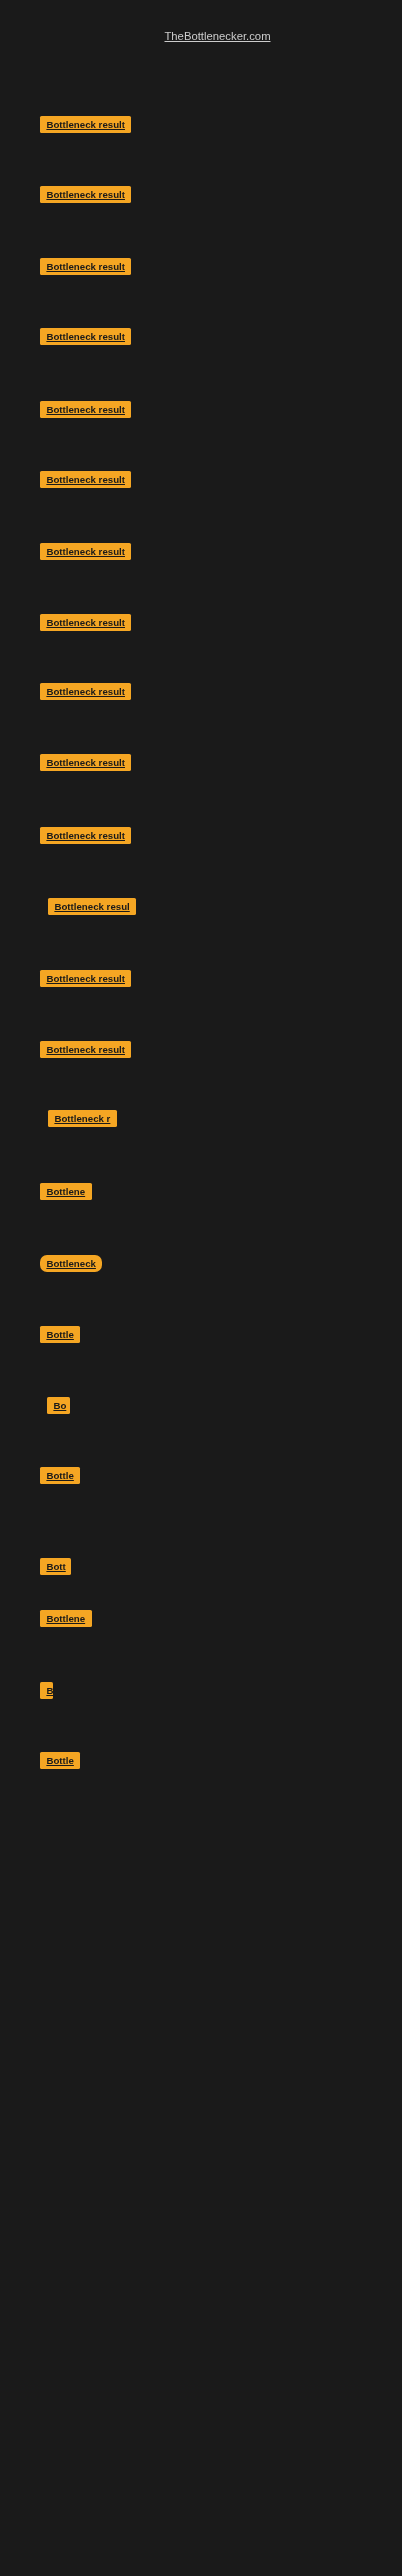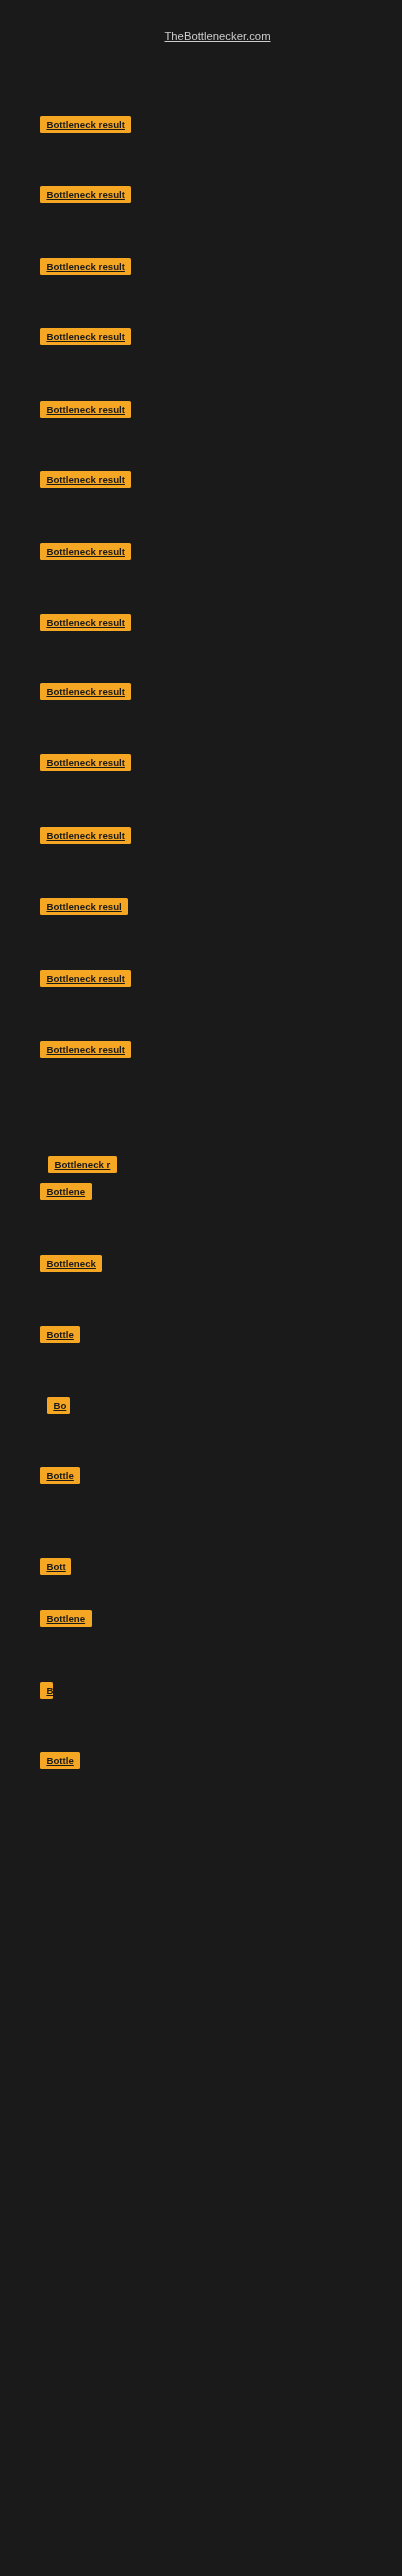--- a/index.html
+++ b/index.html
@@ -54,26 +54,26 @@
     <div class="bottleneck-item" style="top: 116px; left: 0px;"><span class="bottleneck-badge" style="max-width: 137px;">Bottleneck result</span></div>
     <div class="bottleneck-item" style="top: 188px; left: 0px;"><span class="bottleneck-badge" style="max-width: 132px;">Bottleneck result</span></div>
     <div class="bottleneck-item" style="top: 258px; left: 0px;"><span class="bottleneck-badge" style="max-width: 129px;">Bottleneck result</span></div>
     <div class="bottleneck-item" style="top: 331px; left: 0px;"><span class="bottleneck-badge" style="max-width: 131px;">Bottleneck result</span></div>
     <div class="bottleneck-item" style="top: 401px; left: 0px;"><span class="bottleneck-badge" style="max-width: 129px;">Bottleneck result</span></div>
     <div class="bottleneck-item" style="top: 473px; left: 0px;"><span class="bottleneck-badge" style="max-width: 130px;">Bottleneck result</span></div>
     <div class="bottleneck-item" style="top: 544px; left: 0px;"><span class="bottleneck-badge" style="max-width: 129px;">Bottleneck result</span></div>
     <div class="bottleneck-item" style="top: 613px; left: 0px;"><span class="bottleneck-badge" style="max-width: 128px;">Bottleneck result</span></div>
     <div class="bottleneck-item" style="top: 684px; left: 0px;"><span class="bottleneck-badge" style="max-width: 126px;">Bottleneck result</span></div>
     <div class="bottleneck-item" style="top: 757px; left: 0px;"><span class="bottleneck-badge" style="max-width: 125px;">Bottleneck result</span></div>
-    <div class="bottleneck-item" style="top: 828px; left: 0px;"><span class="bottleneck-badge" style="max-width: 113px;">Bottleneck resul</span></div>
+    <div class="bottleneck-item" style="top: 828px; left: 8px;"><span class="bottleneck-badge" style="max-width: 113px;">Bottleneck resul</span></div>
     <div class="bottleneck-item" style="top: 900px; left: 0px;"><span class="bottleneck-badge" style="max-width: 121px;">Bottleneck result</span></div>
     <div class="bottleneck-item" style="top: 971px; left: 0px;"><span class="bottleneck-badge" style="max-width: 119px;">Bottleneck result</span></div>
-    <div class="bottleneck-item" style="top: 1086px; left: 0px; padding-left: 8px;"><span class="bottleneck-badge" style="max-width: 76px;">Bottleneck r</span></div>
+    <div class="bottleneck-item" style="top: 1040px; left: 0px; padding-left: 8px;"><span class="bottleneck-badge" style="max-width: 76px;">Bottleneck r</span></div>
     <div class="bottleneck-item" style="top: 1113px; left: 0px;"><span class="bottleneck-badge" style="max-width: 58px;">Bottlene</span></div>
-    <div class="bottleneck-item" style="top: 1185px; left: 0px;"><span class="bottleneck-badge" style="max-width: 64px;">Bottleneck</span></div>
+    <div class="bottleneck-item" style="top: 1185px; left: 0px;"><span class="bottleneck-badge" style="max-width: 64px; border-radius: 7px;">Bottleneck</span></div>
     <div class="bottleneck-item" style="top: 1256px; left: 0px;"><span class="bottleneck-badge" style="max-width: 44px;">Bottle</span></div>
     <div class="bottleneck-item" style="top: 1327px; left: 0px; padding-left: 7px;"><span class="bottleneck-badge" style="max-width: 22.5px;">Bo</span></div>
     <div class="bottleneck-item" style="top: 1397px; left: 0px;"><span class="bottleneck-badge" style="max-width: 44px;">Bottle</span></div>
     <div class="bottleneck-item" style="top: 1488px; left: 0px;"><span class="bottleneck-badge" style="max-width: 31px;">Bott</span></div>
     <div class="bottleneck-item" style="top: 1540px; left: 0px;"><span class="bottleneck-badge" style="max-width: 58px;">Bottlene</span></div>
     <div class="bottleneck-item" style="top: 1612px; left: 0px;"><span class="bottleneck-badge" style="max-width: 13px;">B</span></div>
     <div class="bottleneck-item" style="top: 1682px; left: 0px;"><span class="bottleneck-badge" style="max-width: 44px;">Bottle</span></div>
   </div>
 
 

